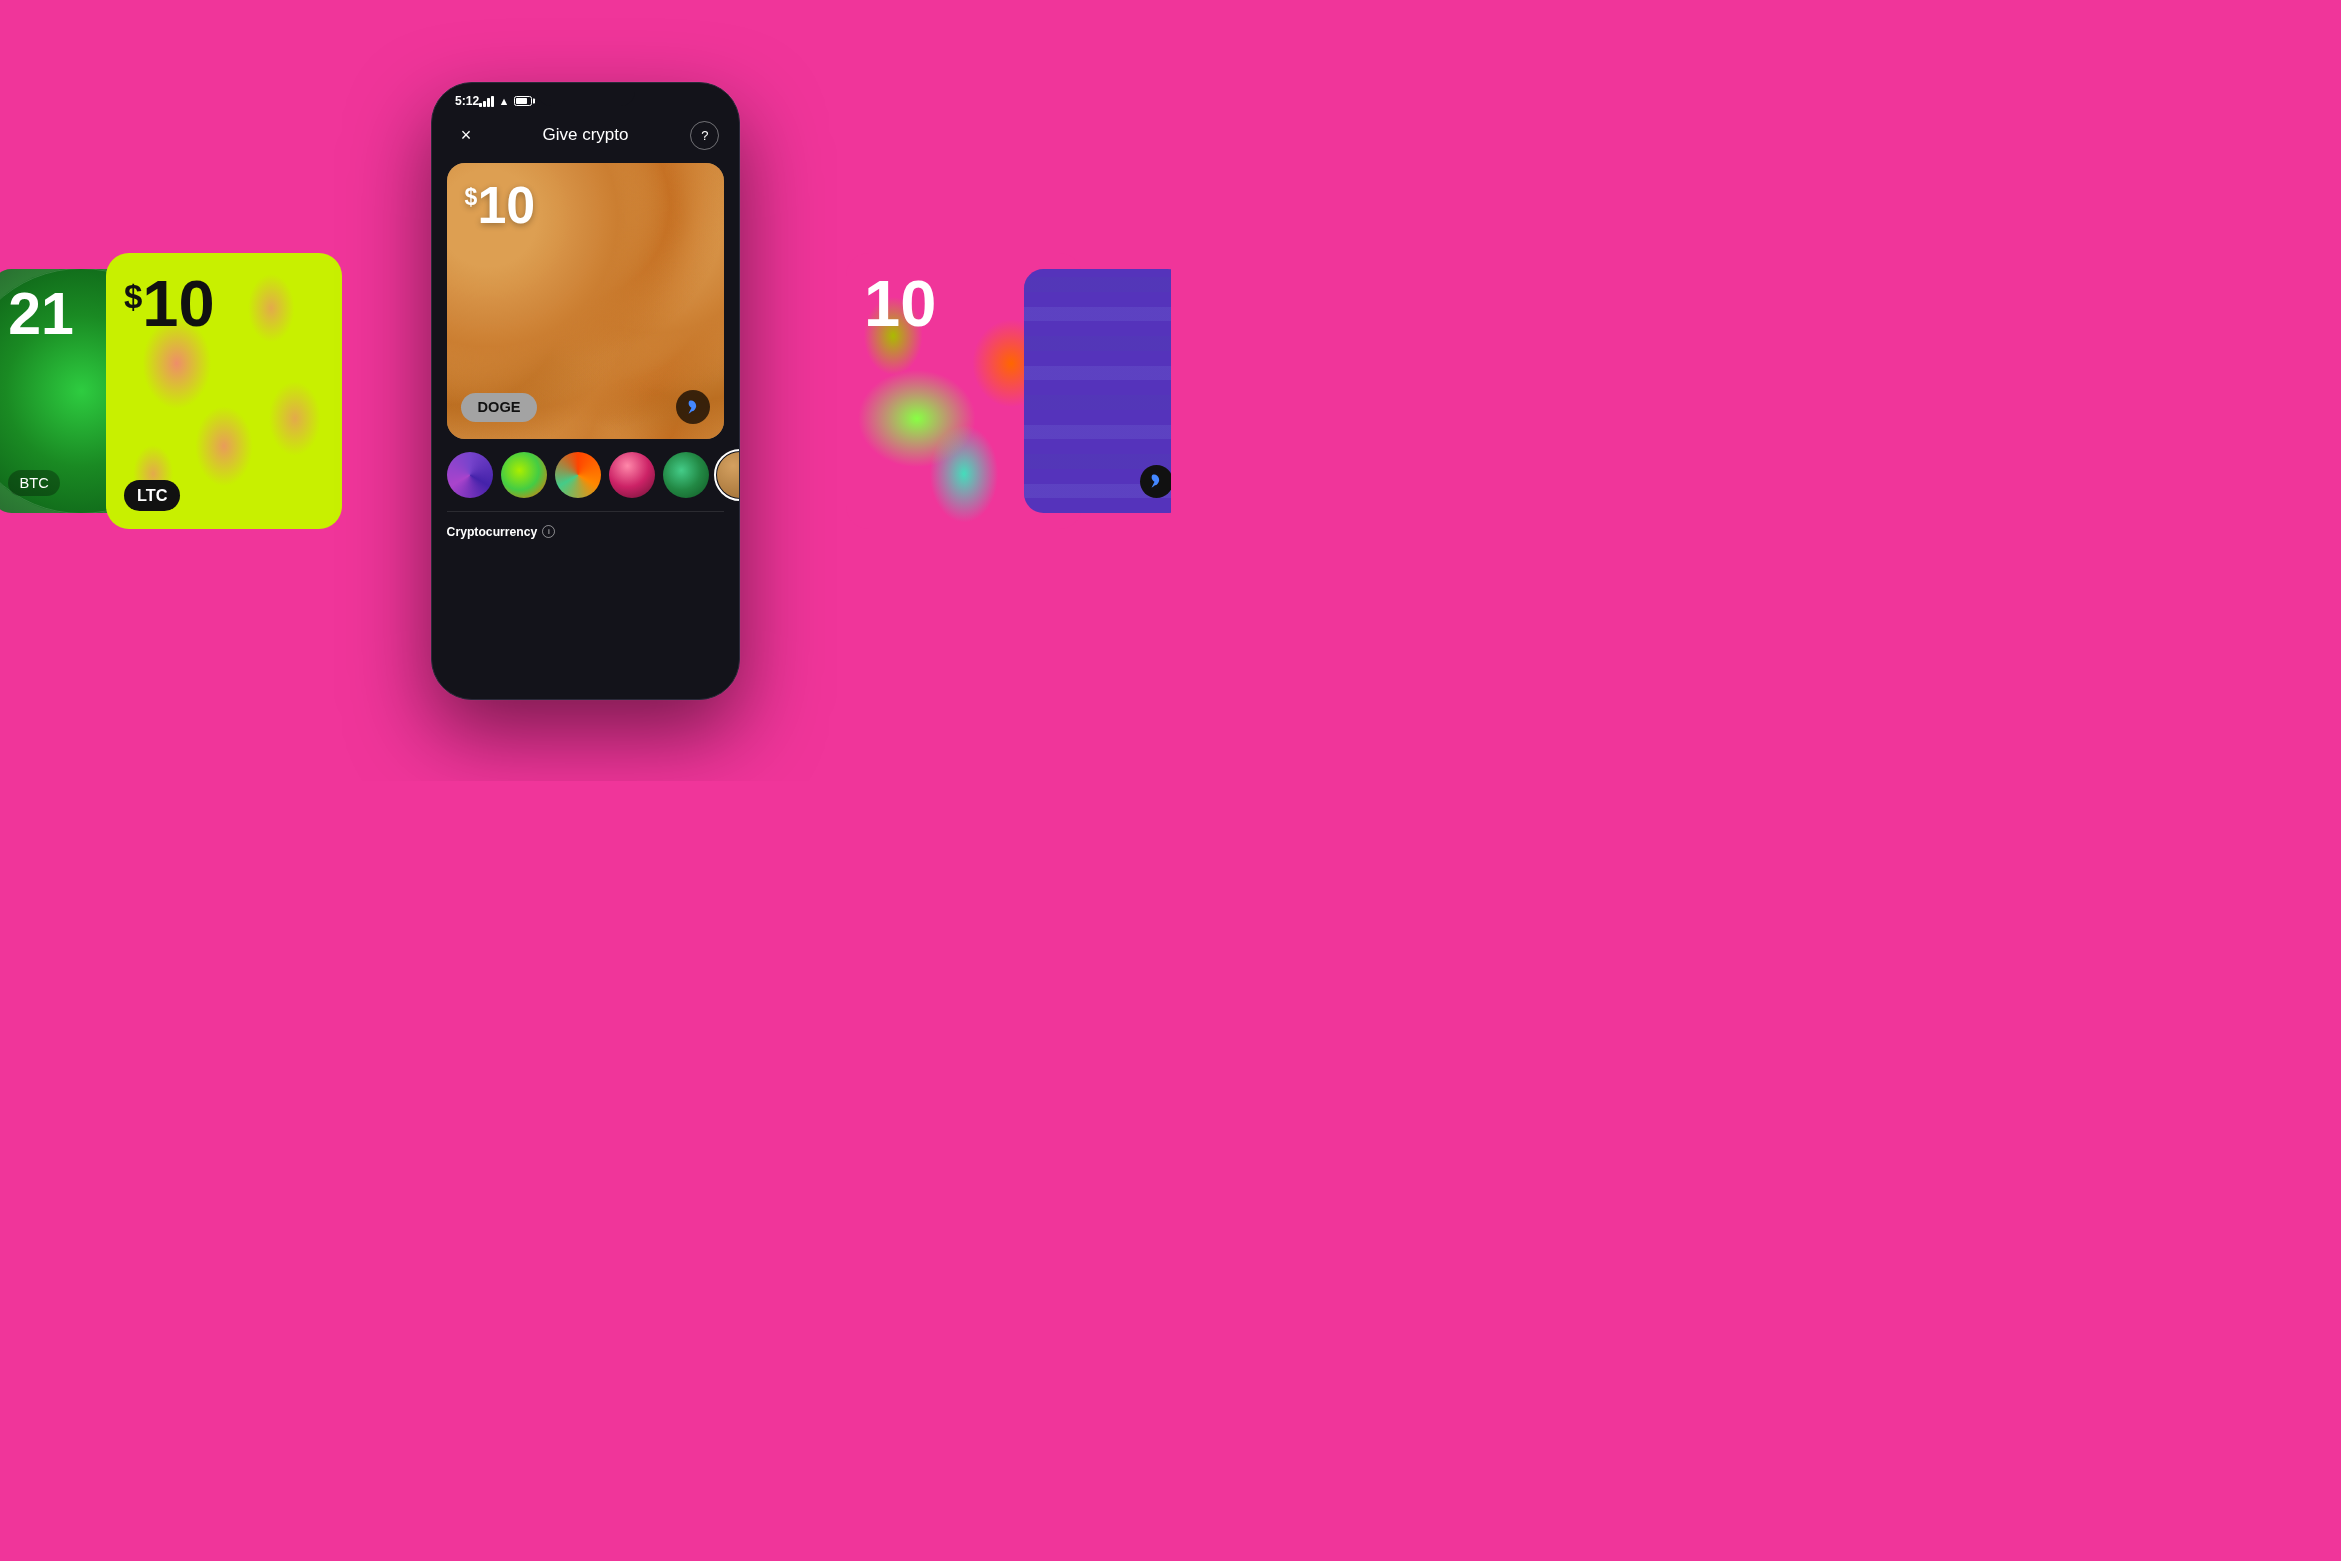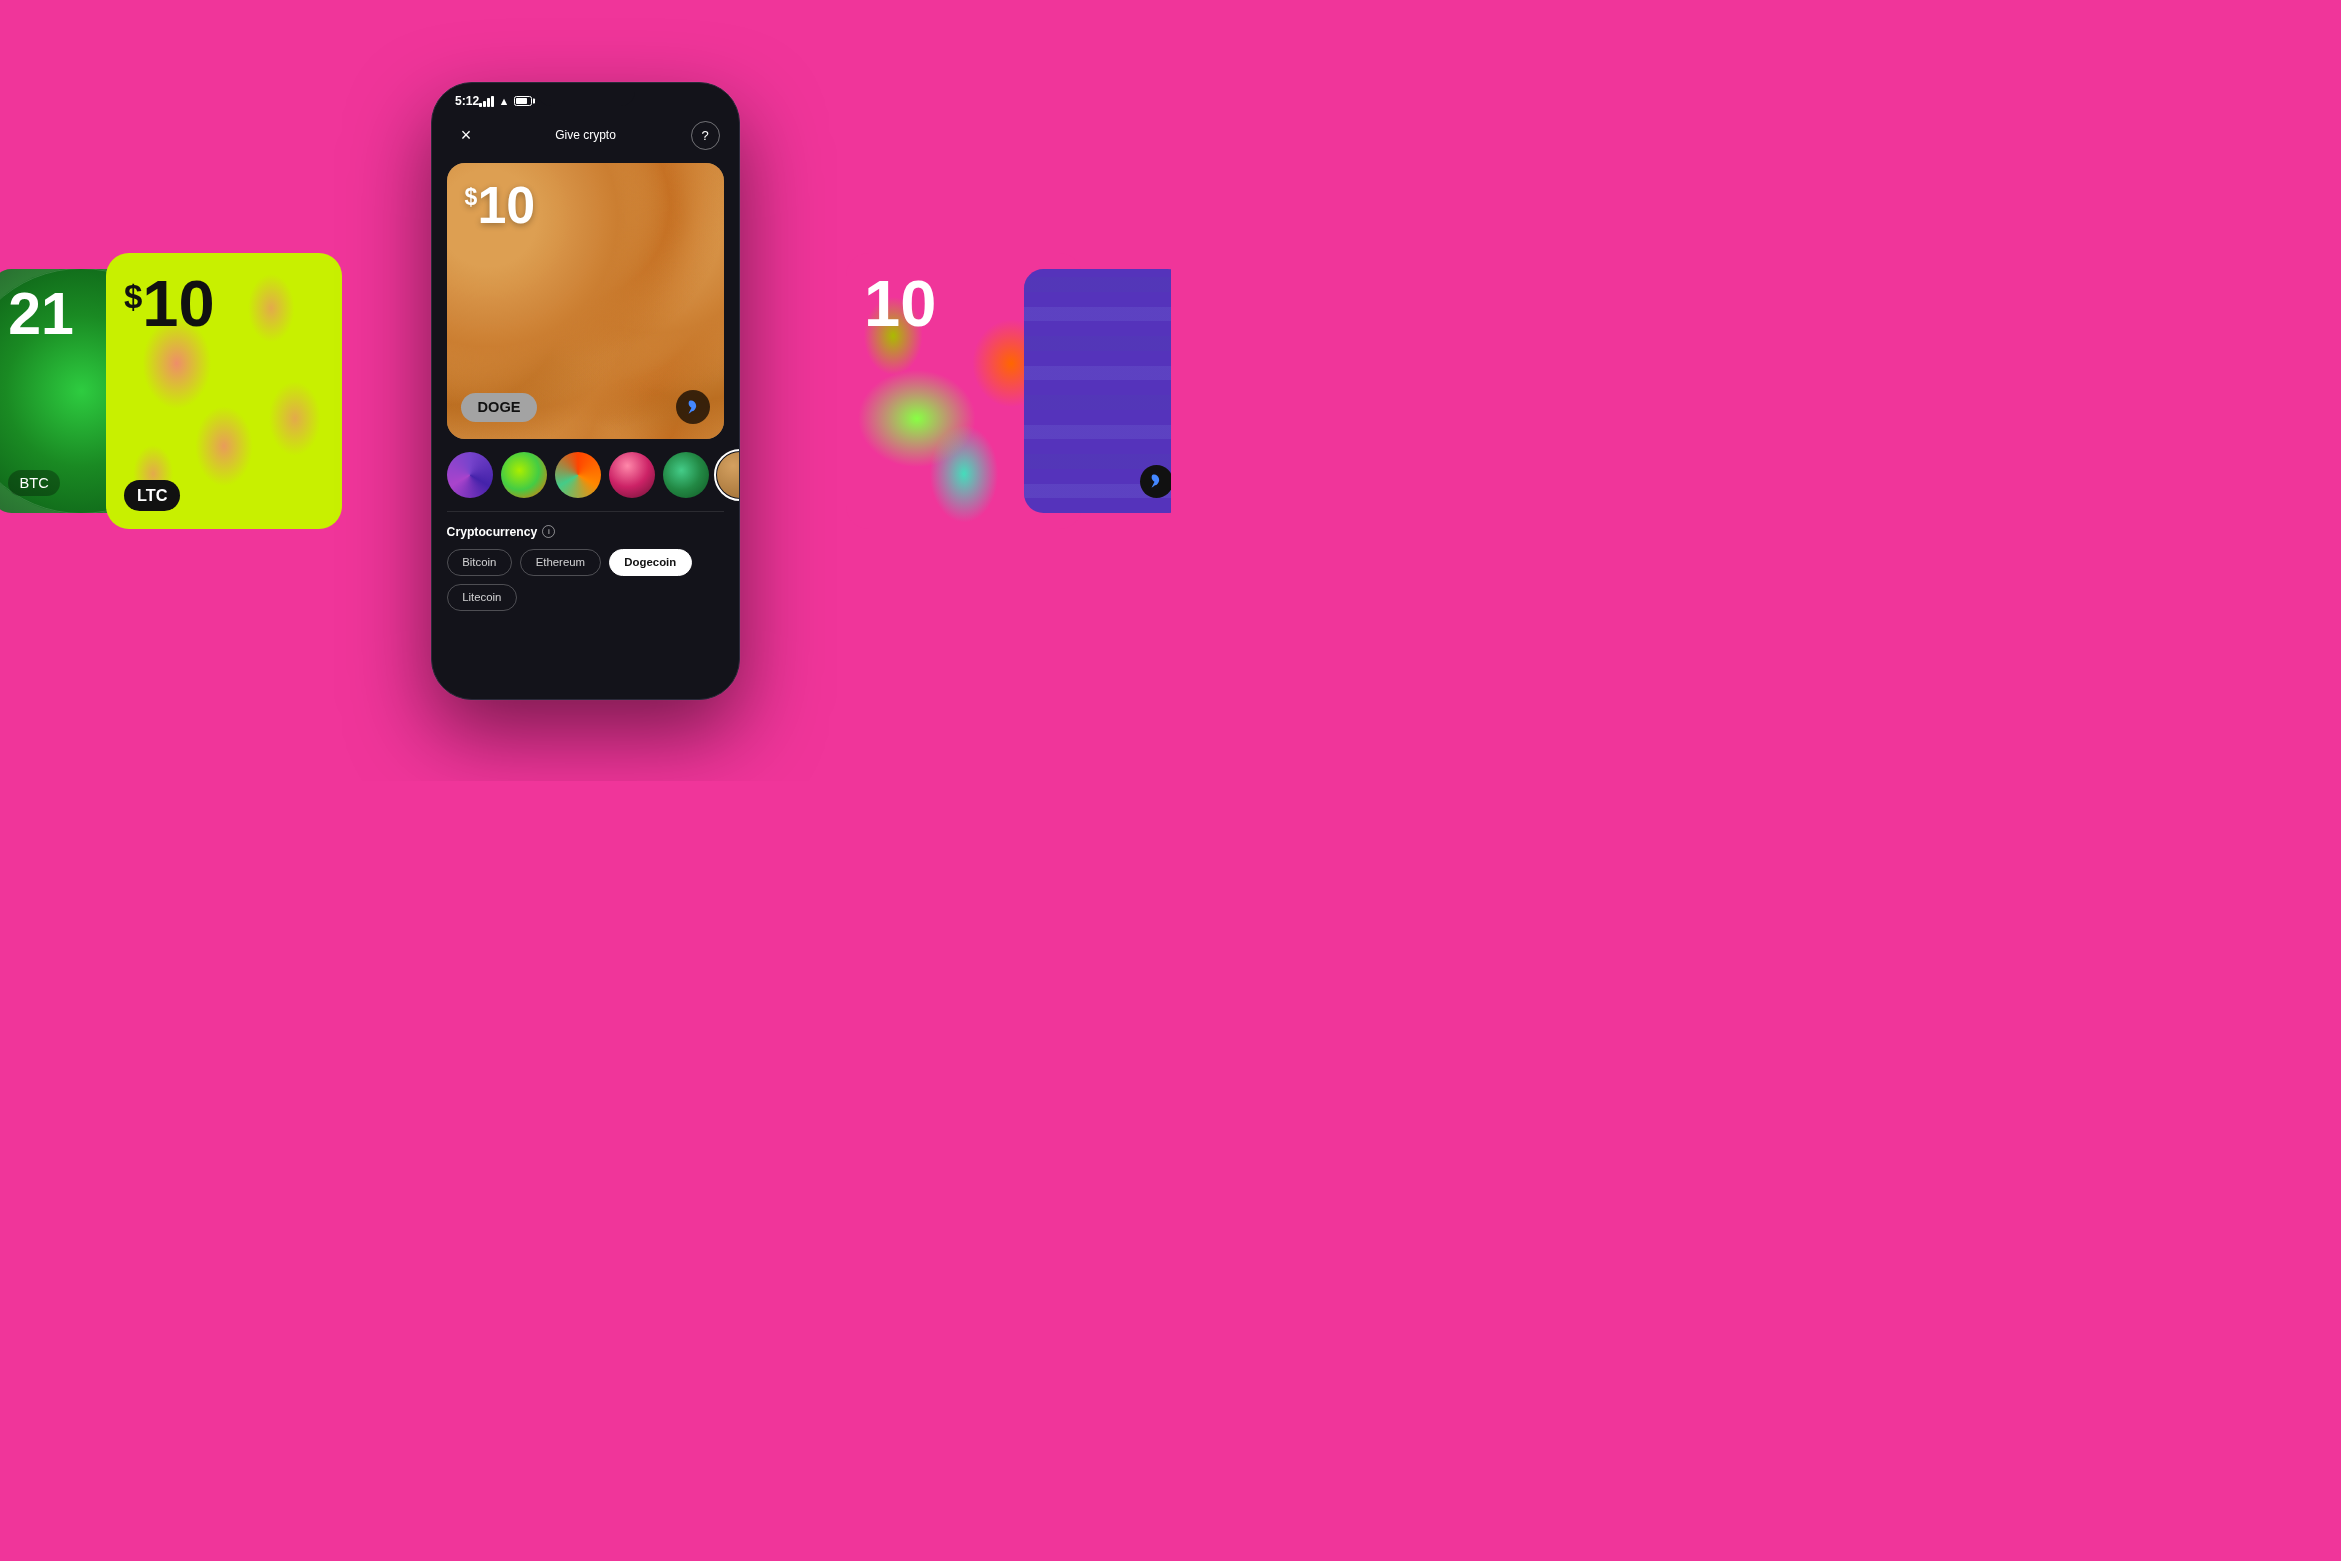--- a/index.html
+++ b/index.html
@@ -295,21 +295,21 @@
       height: 29px;
       display: flex;
       align-items: center;
       justify-content: center;
       color: white;
       font-size: 18px;
       cursor: pointer;
     }
     .header-title {
       color: white;
-      font-size: 12px;
+      font-size: 17px;
       font-weight: 500;
     }
     .help-btn {
       width: 29px;
       height: 29px;
       border: 1.2px solid rgba(255,255,255,0.4);
       border-radius: 50%;
       display: flex;
       align-items: center;
       justify-content: center;
@@ -609,23 +609,17 @@
     </div>
 
     <div class="divider"></div>
 
     <div class="crypto-section">
       <div class="crypto-label">
         <span>Cryptocurrency</span>
         <span class="info-icon">i</span>
       </div>
 
-      <div class="crypto-pills">
-        <div class="pill">Bitcoin</div>
-        <div class="pill">Ethereum</div>
-        <div class="pill pill-selected">Dogecoin</div>
-        <div class="pill">Litecoin</div>
-      </div>
     </div>
 
   </div>
 </div>
 
 
 </body></html>

